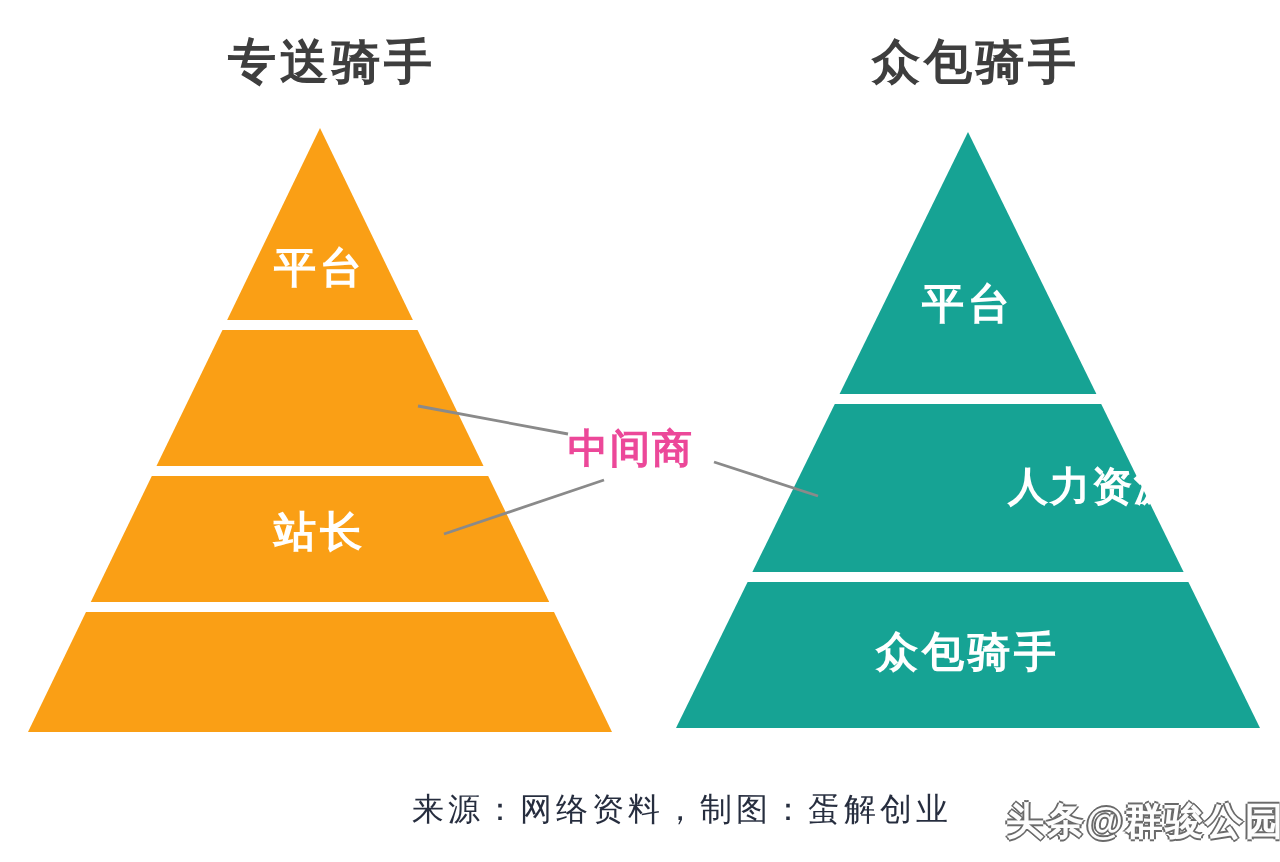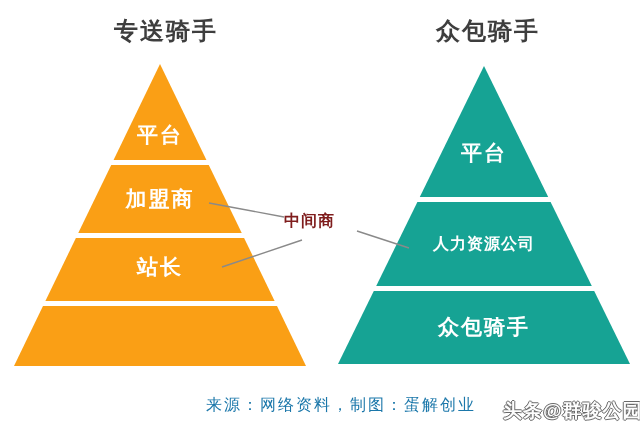--- a/index.html
+++ b/index.html
@@ -34,32 +34,32 @@
   .layer-label{
     position:absolute;left:0;width:100%;text-align:center;
     font-size:21px;line-height:26px;font-weight:700;color:#ffffff;
     letter-spacing:2px;pointer-events:none;
   }
   #pyr-left .ll-0{top:58px;}
   #pyr-left .ll-1{top:122px;}
   #pyr-left .ll-2{top:192px;font-family:Liberation Mono, monospace;}
   #pyr-left .ll-3{top:259px;}
   #pyr-right .rl-0{top:74px;}
-  #pyr-right .rl-1{top:165px;font-size:16px;letter-spacing:1px;}
+  #pyr-right .rl-1{top:165px;font-size:20px;letter-spacing:1px;text-align:right;}
   #pyr-right .rl-2{top:248px;}
 
   #middle-label{
-    position:absolute;left:284px;top:211px;font-size:16px;font-weight:600;
-    color:#7f1d1d;letter-spacing:1px;
+    position:absolute;left:284px;top:211px;font-size:20px;font-weight:600;
+    color:#ec4899;letter-spacing:1px;
   }
 
   #connector-svg{position:absolute;inset:0;pointer-events:none;}
 
   #source-note{
-    position:absolute;left:206px;top:395px;font-size:16px;color:#0369a1;
+    position:absolute;left:206px;top:395px;font-size:16px;color:#0f172a;
     letter-spacing:2px;opacity:0.9;
   }
   #watermark{
     position:absolute;left:503px;top:398px;font-size:19px;font-weight:700;
     color:#FDFDFD;letter-spacing:1px;white-space:nowrap;
     text-shadow:-1px 0 0 #6a6a6a,1px 0 0 #6a6a6a,0 -1px 0 #6a6a6a,0 1px 0 #6a6a6a;
   }
 </style>
 </head>
 <body>
@@ -68,21 +68,20 @@
 
   <div class="pyr-title" id="title-left">专送骑手</div>
   <div class="pyr-title" id="title-right">众包骑手</div>
 
   <div class="pyramid" id="pyr-left">
     <div class="band band-left ol1" style="background: rgb(250, 159, 21);"></div>
     <div class="band band-left ol2" style="background: rgb(250, 159, 21);"></div>
     <div class="band band-left ol3" style="background: rgb(250, 159, 21);"></div>
     <div class="band band-left ol4" style="background: rgb(250, 159, 21);"></div>
     <div class="layer-label ll-0">平台</div>
-    <div class="layer-label ll-1">加盟商</div>
     <div class="layer-label ll-2">站长</div>
   </div>
 
   <div class="pyramid" id="pyr-right">
     <div class="band band-right tl1" style="background: rgb(22, 163, 148);"></div>
     <div class="band band-right tl2" style="background: rgb(22, 163, 148);"></div>
     <div class="band band-right tl3" style="background: rgb(22, 163, 148);"></div>
     <div class="layer-label rl-0">平台</div>
     <div class="layer-label rl-1">人力资源公司</div>
     <div class="layer-label rl-2">众包骑手</div>

